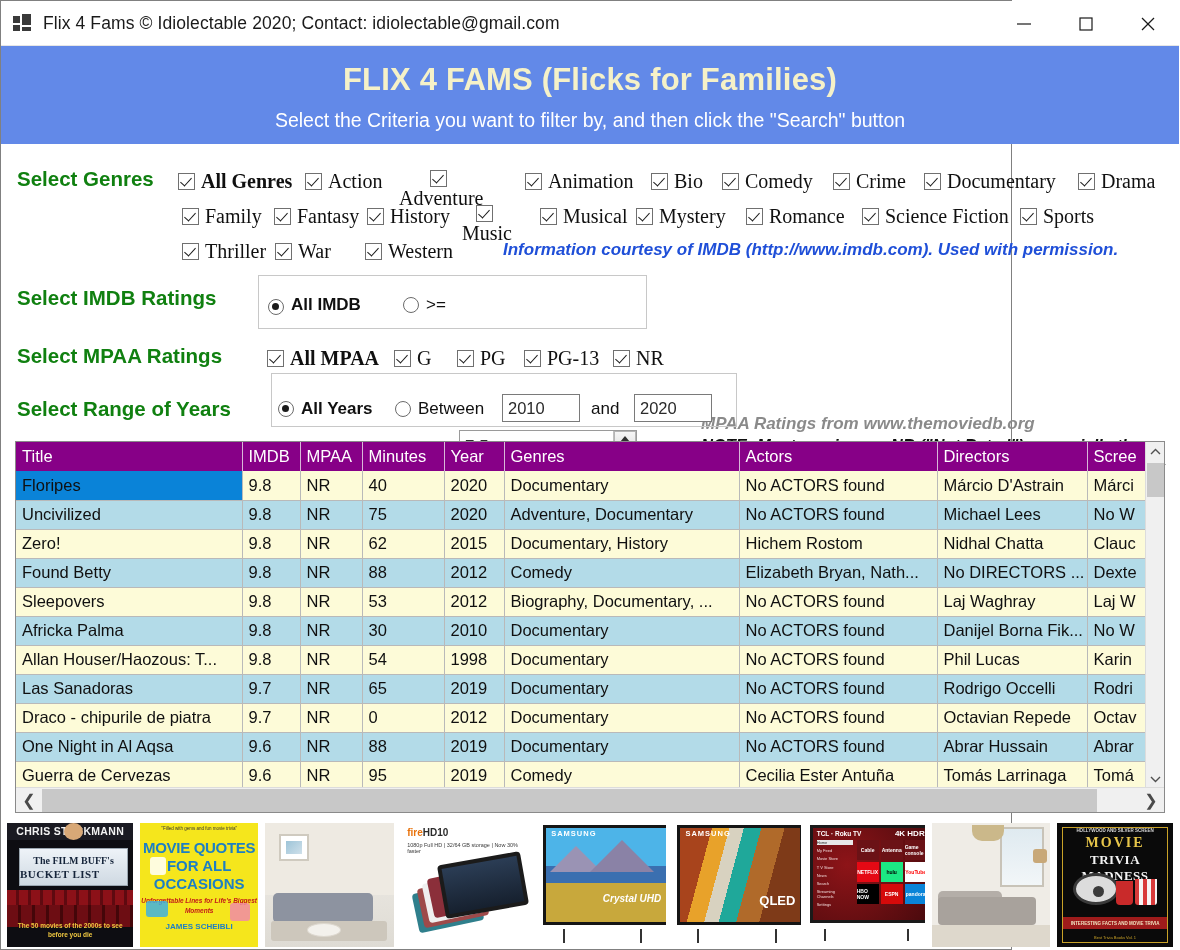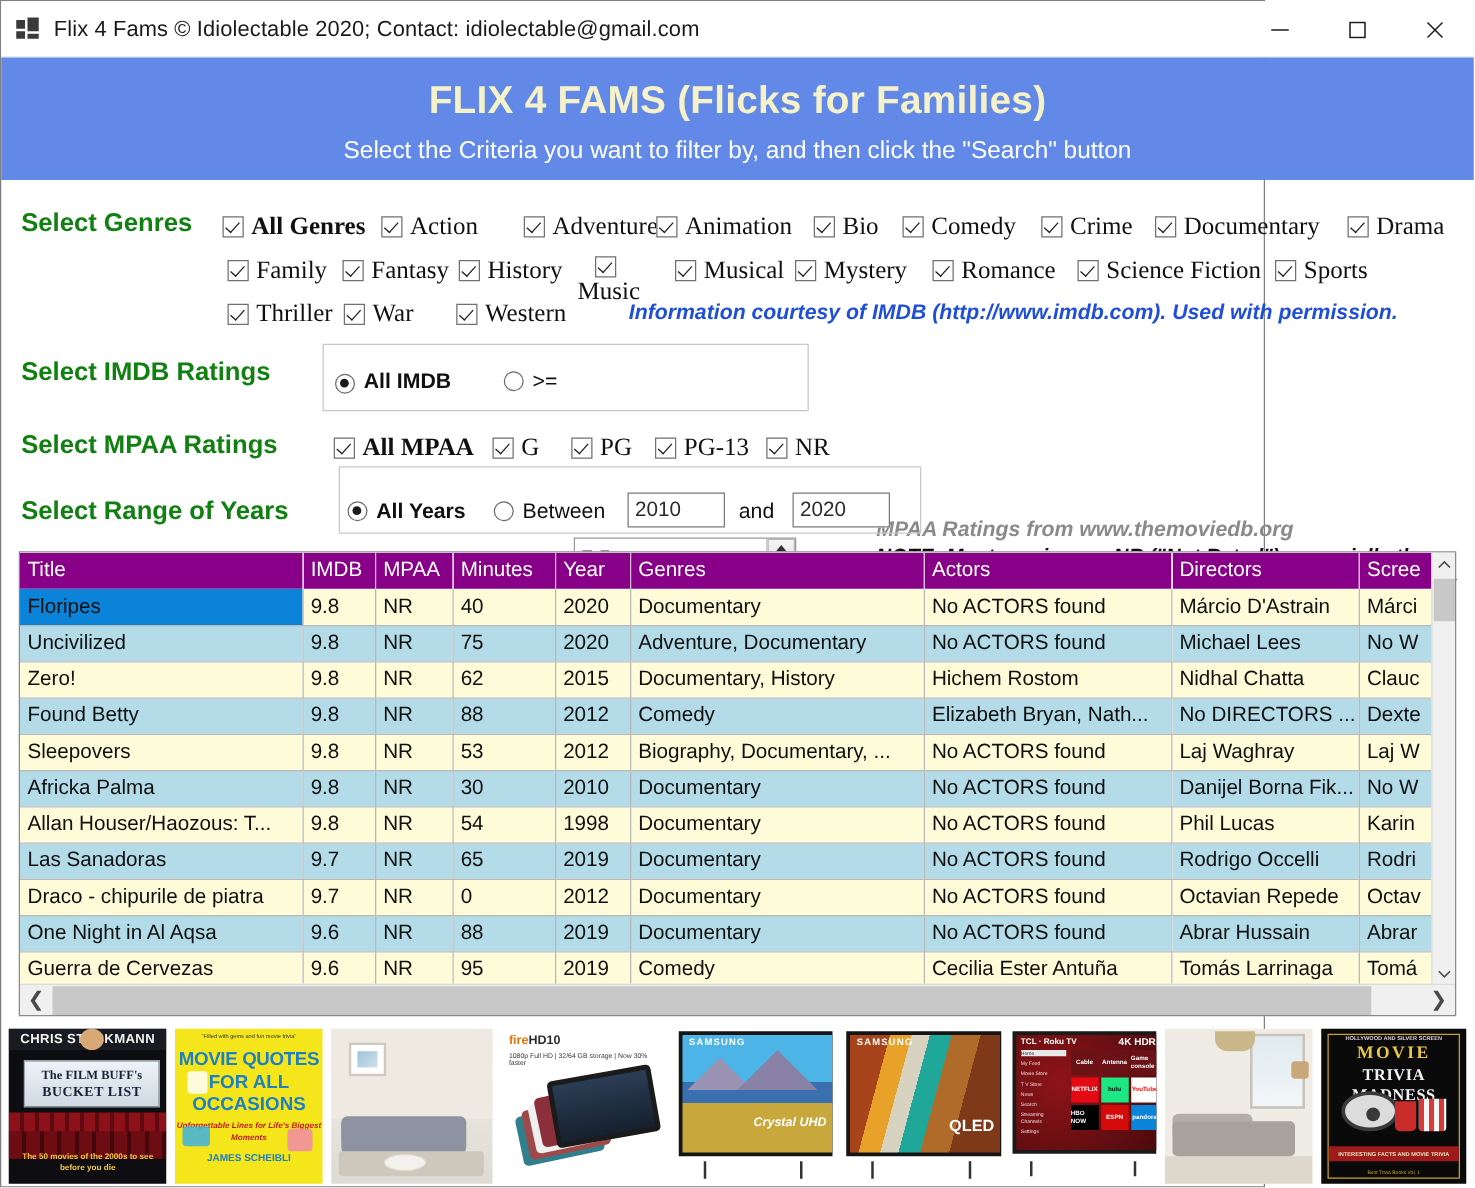--- a/index.html
+++ b/index.html
@@ -219,21 +219,21 @@
   }
   .ad { position: relative; overflow: hidden; background: #fff; }
 
   
   #ad1 { width: 133px; background: #0d0d12; }
   #ad1 .top { position: absolute; left: 0; right: 0; top: 0; height: 17px; background: #1a1a22; }
   #ad1 .tname { position: absolute; left: 0; right: 0; top: 2px; text-align: center; font-size: 10.5px; font-weight: bold; color: #f2f2f2; letter-spacing: .3px; }
   #ad1 .face { position: absolute; left: 57px; top: 0px; width: 19px; height: 17px; border-radius: 50%; background: #d8a877; }
   #ad1 .screen { position: absolute; left: 12px; top: 25px; width: 109px; height: 38px; background: linear-gradient(#eef3f8,#cfd9e2); border: 1px solid #9aa6b0; }
   #ad1 .st1 { position: absolute; left: 0; right: 0; top: 6px; text-align: center; font-size: 10px; font-weight: bold; color: #15243a; font-family: "Liberation Serif", serif; }
-  #ad1 .st2 { position: absolute; left: 0; right: 0; top: 19px; text-align: center; font-size: 11px; font-weight: bold; color: #15243a; font-family: "Liberation Serif", serif; letter-spacing: .5px; }
+  #ad1 .st2 { position: absolute; left: 0; right: 0; top: 19px; text-align: left; font-size: 11px; font-weight: bold; color: #15243a; font-family: "Liberation Serif", serif; letter-spacing: .5px; }
   #ad1 .seats { position: absolute; left: 0; right: 0; top: 67px; height: 33px; background: repeating-linear-gradient(90deg,#8c1118 0 9px,#5e0a10 9px 12px); }
   #ad1 .seats2 { position: absolute; left: 0; right: 0; top: 82px; height: 22px; background: repeating-linear-gradient(90deg,#6d0d13 0 11px,#440609 11px 14px); }
   #ad1 .tag { position: absolute; left: 0; right: 0; bottom: 7px; text-align: center; font-size: 6.5px; font-weight: bold; color: #f0c840; line-height: 1.35; }
 
   
   #ad2 { width: 124px; background: #f5e61c; }
   #ad2 .q1 { position: absolute; left: 0; right: 0; top: 16px; text-align: center; font-size: 15px; font-weight: bold; color: #1d7fc4; letter-spacing: -.3px; }
   #ad2 .q2 { position: absolute; left: 0; right: 0; top: 34px; text-align: center; font-size: 15px; font-weight: bold; color: #1d7fc4; }
   #ad2 .q3 { position: absolute; left: 0; right: 0; top: 52px; text-align: center; font-size: 15px; font-weight: bold; color: #1d7fc4; }
   #ad2 .q4 { position: absolute; left: 0; right: 0; top: 73px; text-align: center; font-size: 6.5px; font-style: italic; font-weight: bold; color: #c21a1a; line-height: 1.5; }
@@ -364,21 +364,21 @@
     <div class="sect-label" style="left:16px; top:23px;">Select Genres</div>
 
     <div class="cb bold" style="left:177px; top:26px;">
       <span class="box"></span>
       <span>All Genres</span>
     </div>
     <div class="cb" style="left:304px; top:26px;">
       <span class="box"></span>
       <span>Action</span>
     </div>
-    <div class="cb" style="left:418px; top:26px;">
+    <div class="cb" style="left:398px; top:26px;flex-direction:column;">
       <span class="box"></span>
       <span>Adventure</span>
     </div>
     <div class="cb" style="left:524px; top:26px;">
       <span class="box"></span>
       <span>Animation</span>
     </div>
     <div class="cb" style="left:650px; top:26px;">
       <span class="box"></span>
       <span>Bio</span>

